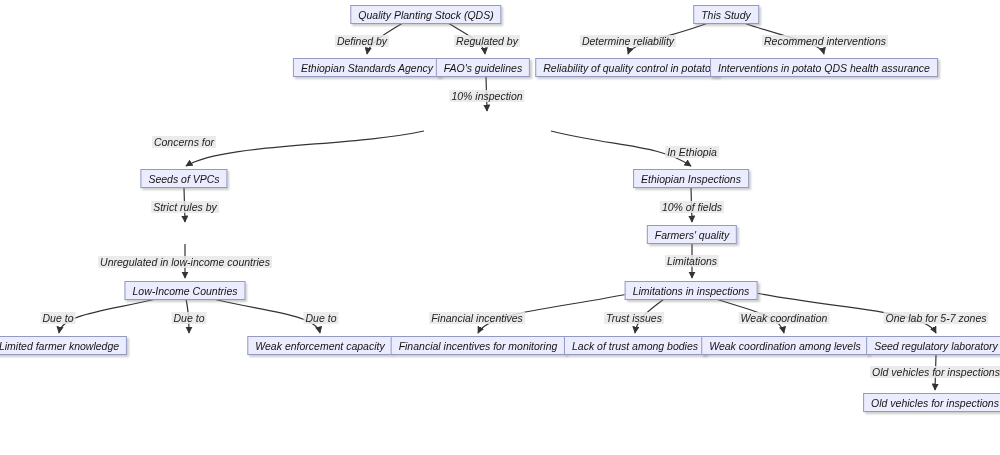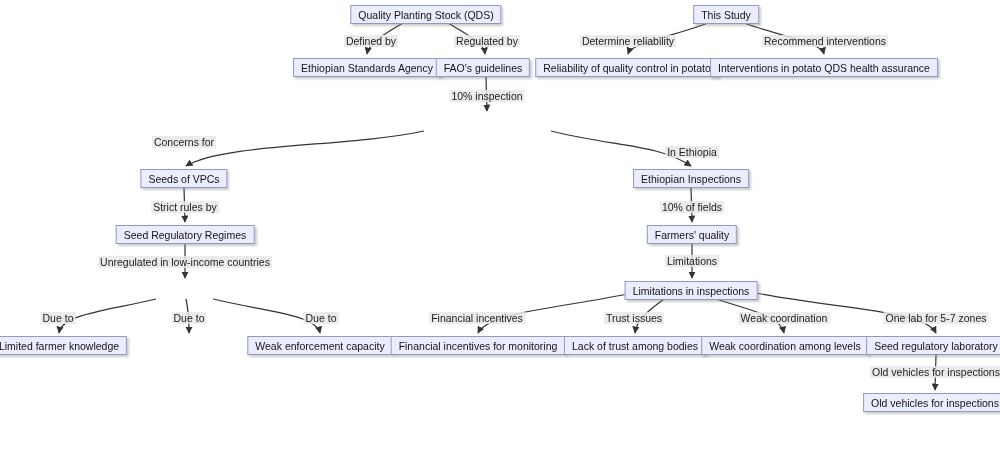--- a/index.html
+++ b/index.html
@@ -7,20 +7,21 @@
     padding: 0;
     background: #ffffff;
     font-family: "Liberation Sans", sans-serif;
   }
   #canvas {
     position: relative;
     width: 1000px;
     height: 455px;
     background: #ffffff;
     overflow: hidden;
+    font-style: italic;
   }
   #edges {
     position: absolute;
     left: 0; top: 0;
     z-index: 1;
   }
   .node {
     position: absolute;
     transform: translateX(-50%);
     z-index: 3;
@@ -86,32 +87,32 @@
   </svg>
 
   <div class="node" style="left:426px;top:5px">Quality Planting Stock (QDS)</div>
   <div class="node" style="left:726px;top:5px">This Study</div>
   <div class="node" style="left:367px;top:58px">Ethiopian Standards Agency</div>
   <div class="node" style="left:483px;top:58px">FAO's guidelines</div>
   <div class="node" style="left:627px;top:58px">Reliability of quality control in potato</div>
   <div class="node" style="left:824px;top:58px">Interventions in potato QDS health assurance</div>
   <div class="node" style="left:184px;top:169px">Seeds of VPCs</div>
   <div class="node" style="left:691px;top:169px">Ethiopian Inspections</div>
-  <div class="node" style="left:185px;top:225px">Seed Regulatory Regimes</div>
   <div class="node" style="left:692px;top:225px">Farmers' quality</div>
+  <div class="node" style="left:185px;top:281px">Low-Income Countries</div>
   <div class="node" style="left:691px;top:281px">Limitations in inspections</div>
   <div class="node" style="left:59px;top:336px">Limited farmer knowledge</div>
   <div class="node" style="left:320px;top:336px">Weak enforcement capacity</div>
   <div class="node" style="left:478px;top:336px">Financial incentives for monitoring</div>
   <div class="node" style="left:635px;top:336px">Lack of trust among bodies</div>
   <div class="node" style="left:785px;top:336px">Weak coordination among levels</div>
   <div class="node" style="left:936px;top:336px">Seed regulatory laboratory</div>
   <div class="node" style="left:935px;top:393px">Old vehicles for inspections</div>
 
-  <div class="elabel" style="left:371px;top:41px">Defined by</div>
+  <div class="elabel" style="left:362px;top:41px">Defined by</div>
   <div class="elabel" style="left:487px;top:41px">Regulated by</div>
   <div class="elabel" style="left:628px;top:41px">Determine reliability</div>
   <div class="elabel" style="left:825px;top:41px">Recommend interventions</div>
   <div class="elabel" style="left:487px;top:96px">10% inspection</div>
   <div class="elabel" style="left:184px;top:142px">Concerns for</div>
   <div class="elabel" style="left:692px;top:152px">In Ethiopia</div>
   <div class="elabel" style="left:185px;top:207px">Strict rules by</div>
   <div class="elabel" style="left:692px;top:207px">10% of fields</div>
   <div class="elabel" style="left:185px;top:262px">Unregulated in low-income countries</div>
   <div class="elabel" style="left:692px;top:261px">Limitations</div>

